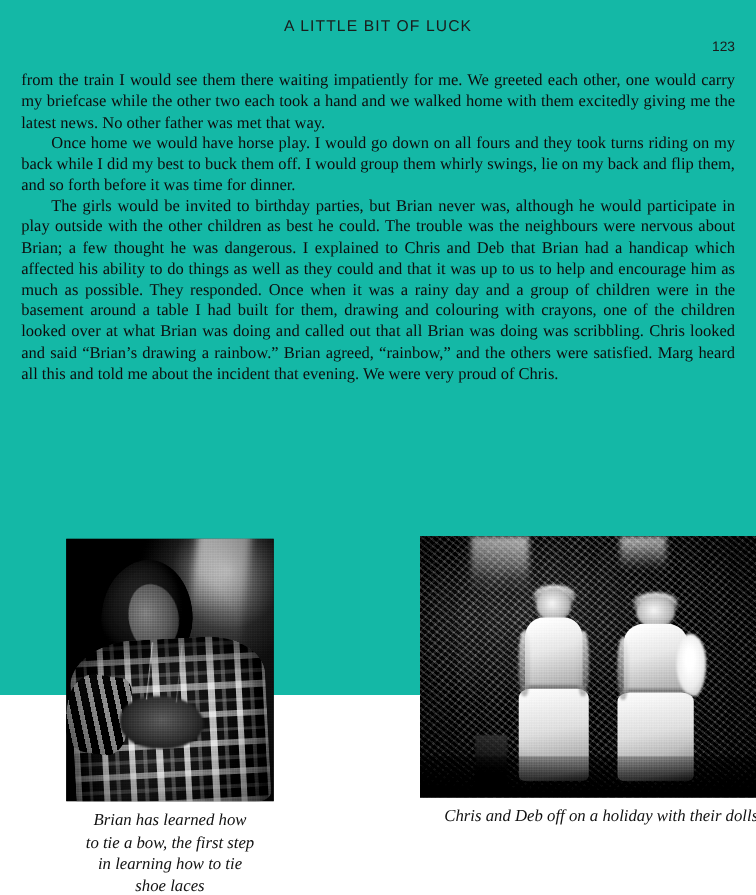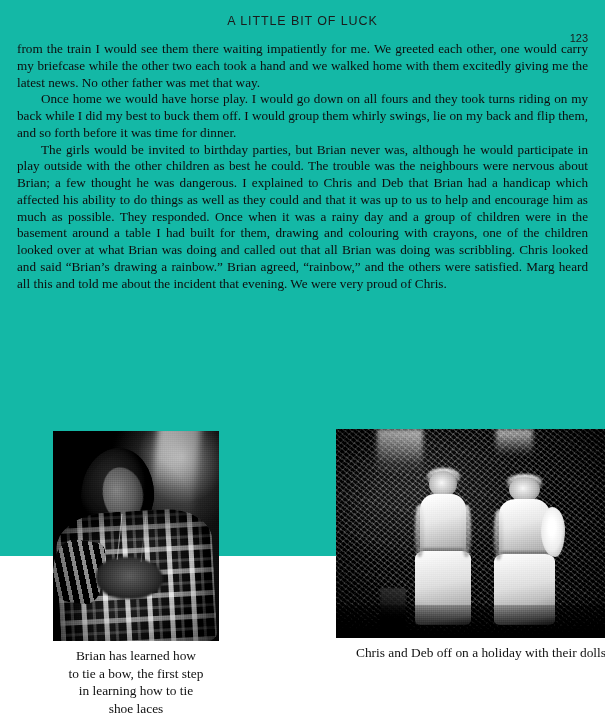--- a/index.html
+++ b/index.html
@@ -50,21 +50,21 @@
     font-family: Liberation Sans, sans-serif;
     font-size: 11px;
     color: #1b1b1b;
     margin-top: 20px;
   }
 
   
   .text-block {
     position: absolute;
     left: 17px;
-    top: 41px;
+    top: 56px;
     width: 571px;
   }
   .para {
     margin: 0;
     text-align: justify;
     text-justify: inter-word;
     font-size: 13.2px;
     line-height: 16.75px;
     color: #0d0d0d;
     hyphens: none;
@@ -86,20 +86,21 @@
     display: block;
     background: #1a1a1a;
     filter: grayscale(100%) contrast(118%);
   }
   .photo-left  { height: 210px; }
   .photo-right { height: 209px; }
 
   .caption {
     margin-top: 6px;
     font-family: "Liberation Serif", "DejaVu Serif", serif;
+    font-style: italic;
     font-size: 13.4px;
     line-height: 17.5px;
     text-align: center;
     color: #111111;
     white-space: pre-line;
   }
 
   
   .p1-bg {
     position: absolute; inset: 0;

